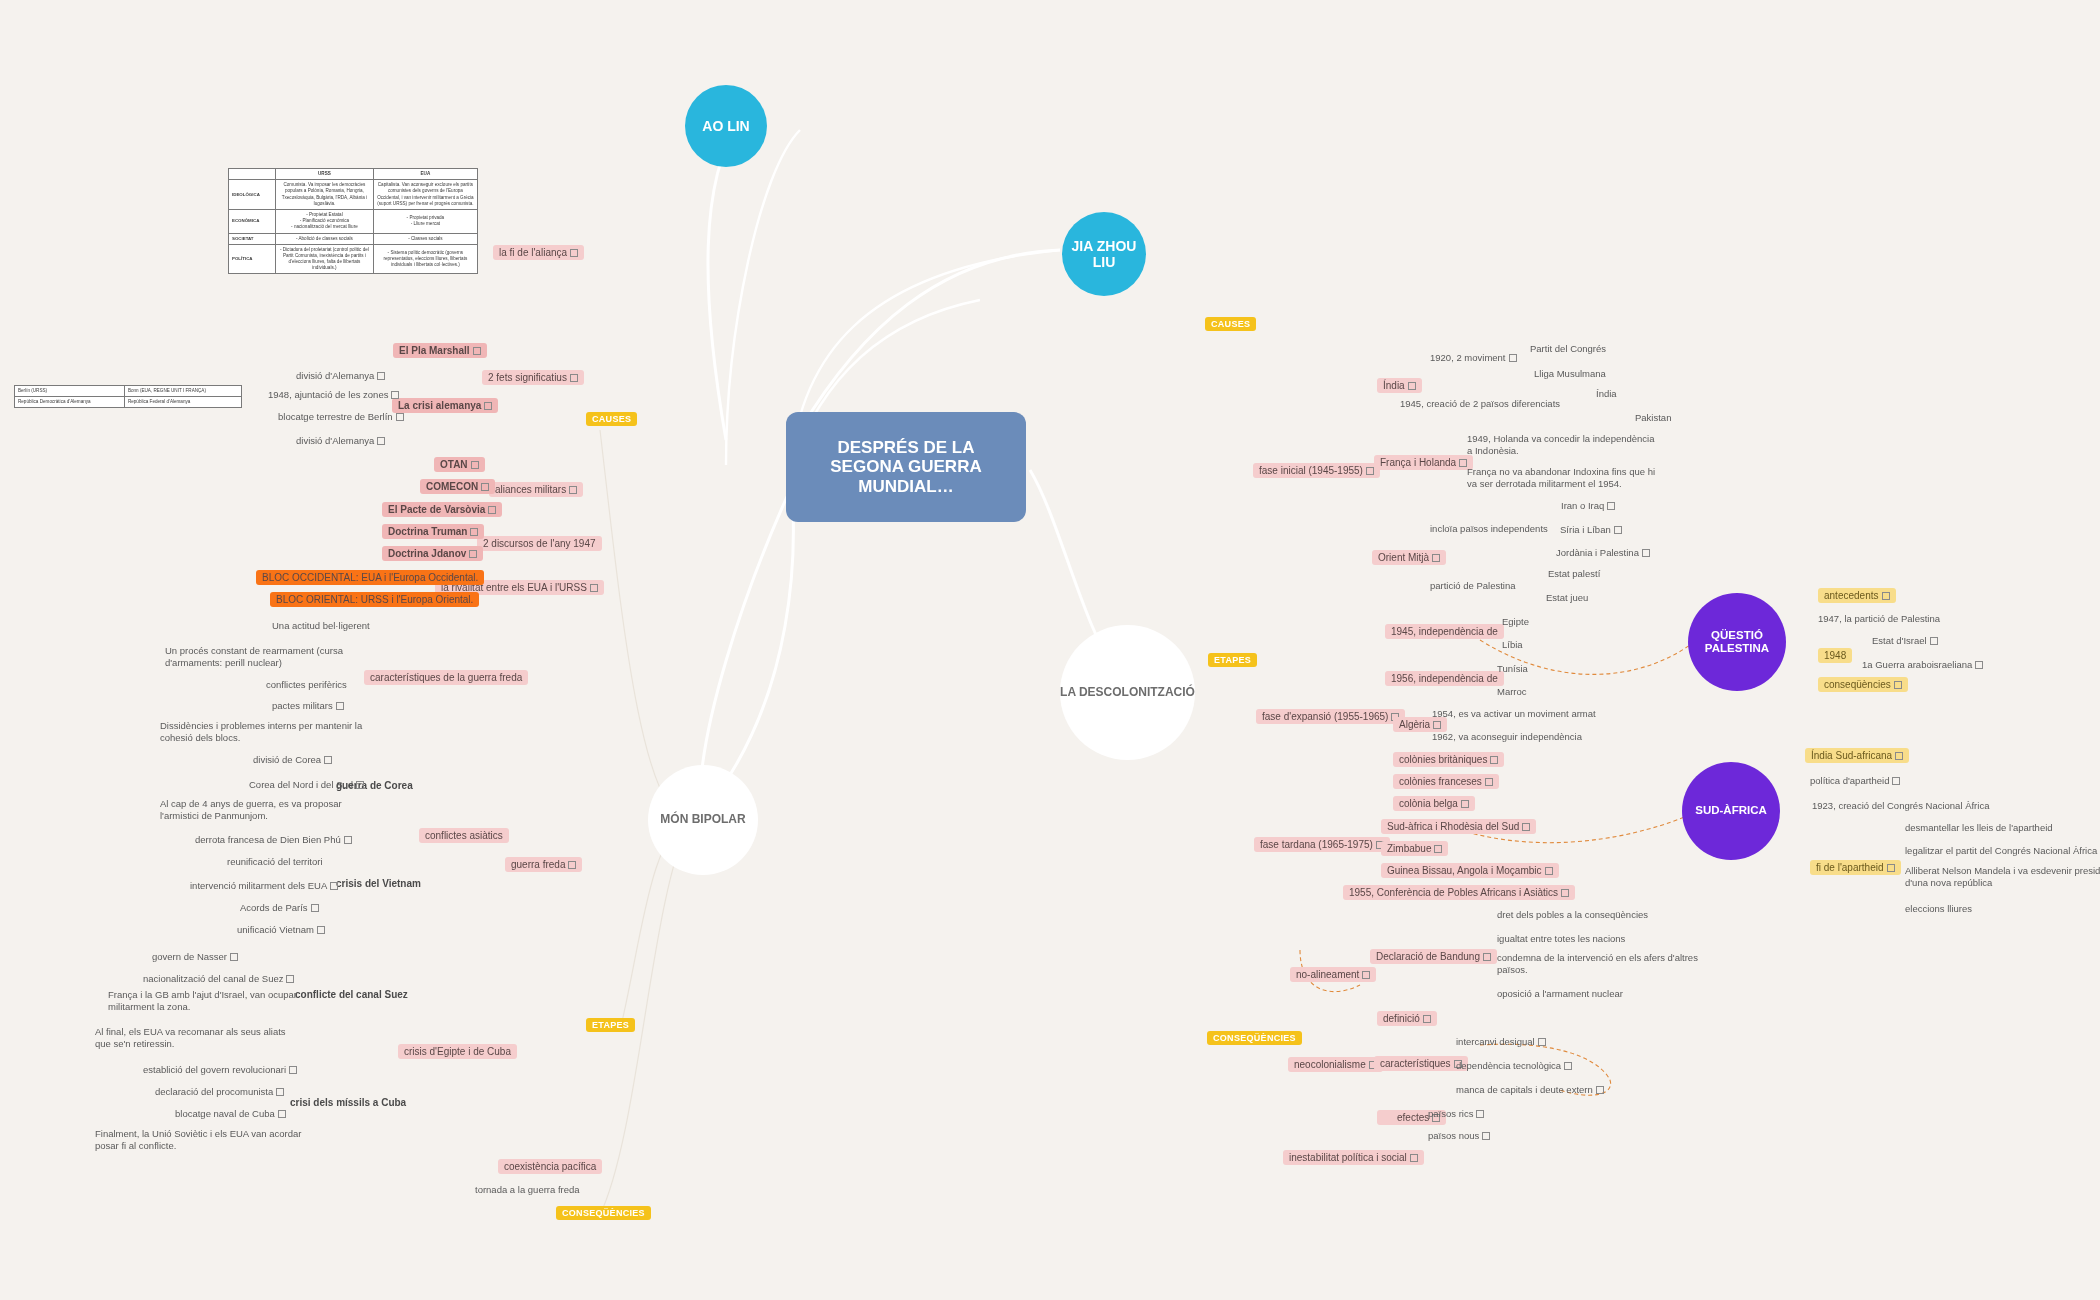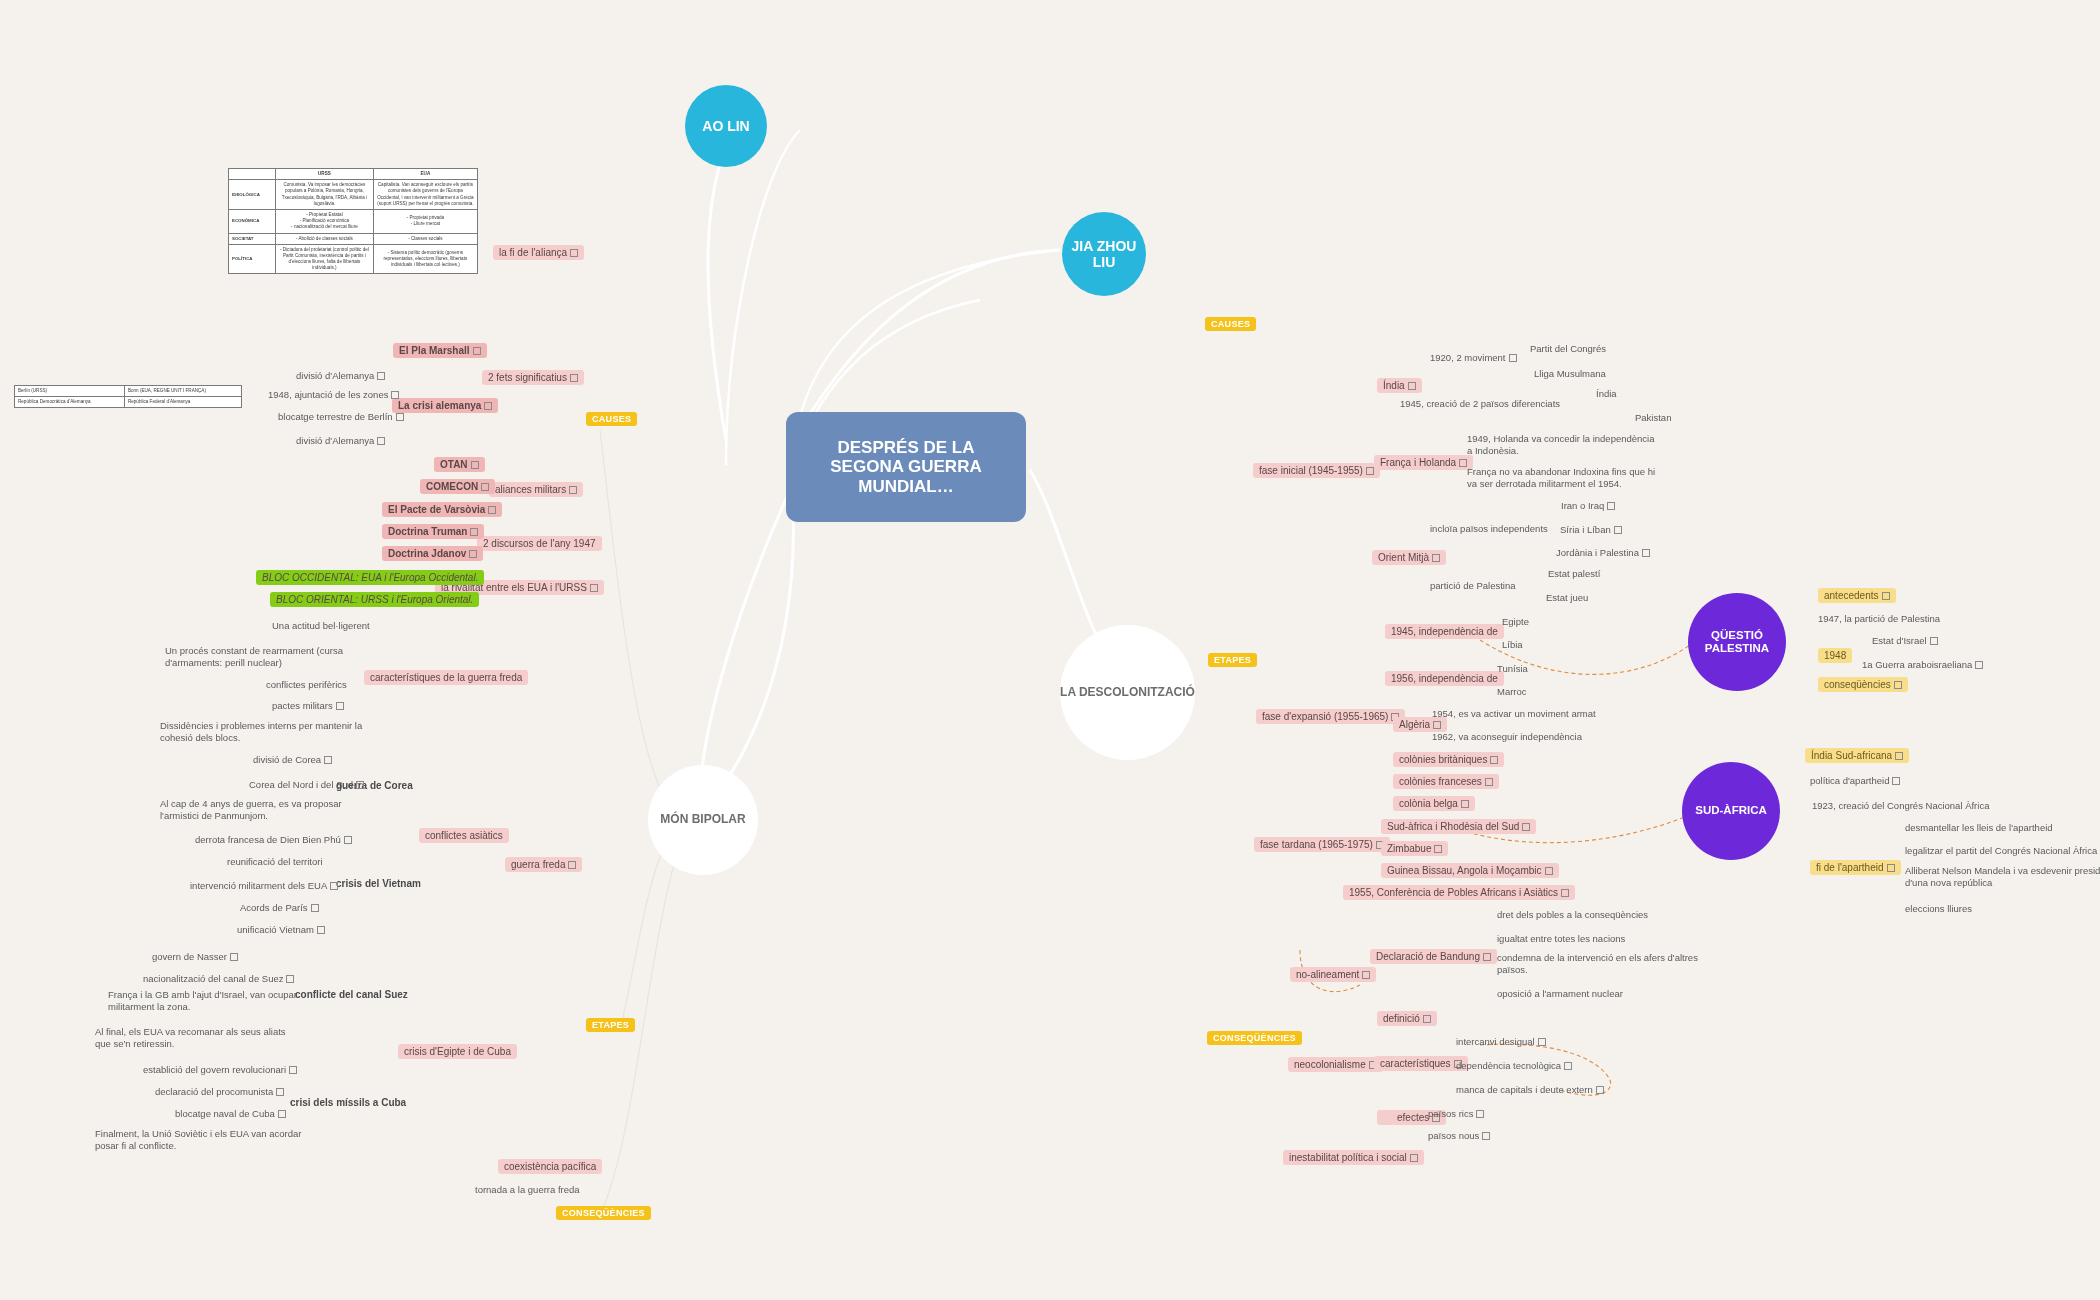--- a/index.html
+++ b/index.html
@@ -7,21 +7,21 @@
        font-family:"Liberation Sans",sans-serif;color:#4a4a4a;}
   
   .circ{position:absolute;border-radius:50%;display:flex;align-items:center;justify-content:center;
         text-align:center;font-weight:bold;color:#fff;line-height:1.15;}
   .circ.blue{background:#29b6dd;}
   .circ.white{background:#ffffff;color:#6d6d6d;}
   .circ.yellow{background:#6d28d9;color:#ffffff;}
   .circ.center{background:#6b8cba;color:#fff;}
   
   .chip{position:absolute;padding:2px 6px;border-radius:3px;font-size:10px;white-space:nowrap;}
-  .chip.pink{background:#84cc16;color:#5a4747;font-style:italic;}
+  .chip.pink{background:#f97316;color:#5a4747;}
   .chip.pinkl{background:#f5cdcd;color:#5a4747;}
   .chip.pinkb{background:#f0b6b6;color:#5a4747;font-weight:bold;}
   .chip.yellow{background:#f5c21b;color:#fff;font-weight:bold;font-size:9px;letter-spacing:.3px;}
   .chip.yellowl{background:#f8dd8a;color:#6b5a1e;}
   .lbl{position:absolute;font-size:9.5px;color:#5a5a5a;white-space:pre;line-height:1.25;}
   .lbl.b{font-weight:bold;color:#4a4a4a;font-size:10px;}
   .sq{display:inline-block;width:6px;height:6px;border:1px solid #8a8a8a;vertical-align:middle;margin-left:3px;}
   
   table.mini{position:absolute;border-collapse:collapse;font-size:4.6px;color:#3a3a3a;background:#fff;}
   table.mini td{border:1px solid #7a7a7a;padding:2px 3px;vertical-align:middle;line-height:1.35;}

